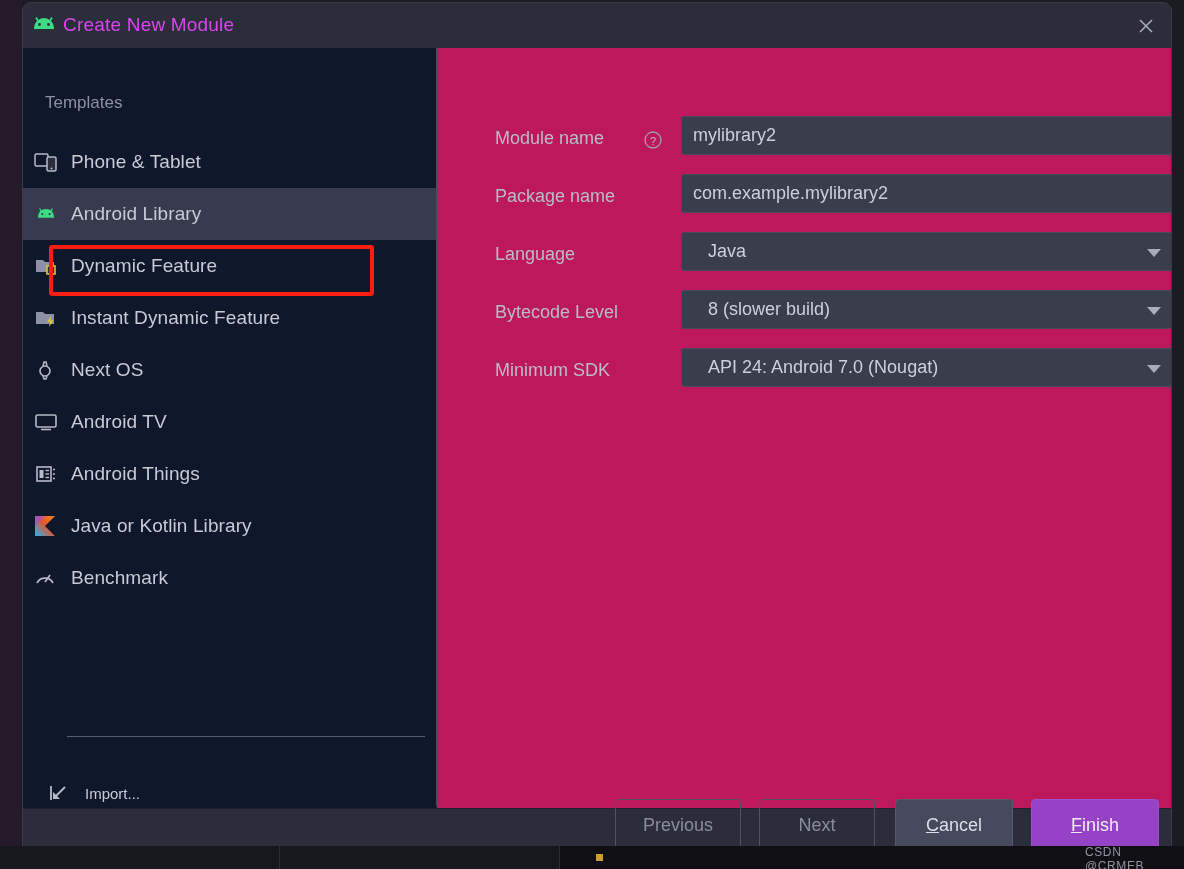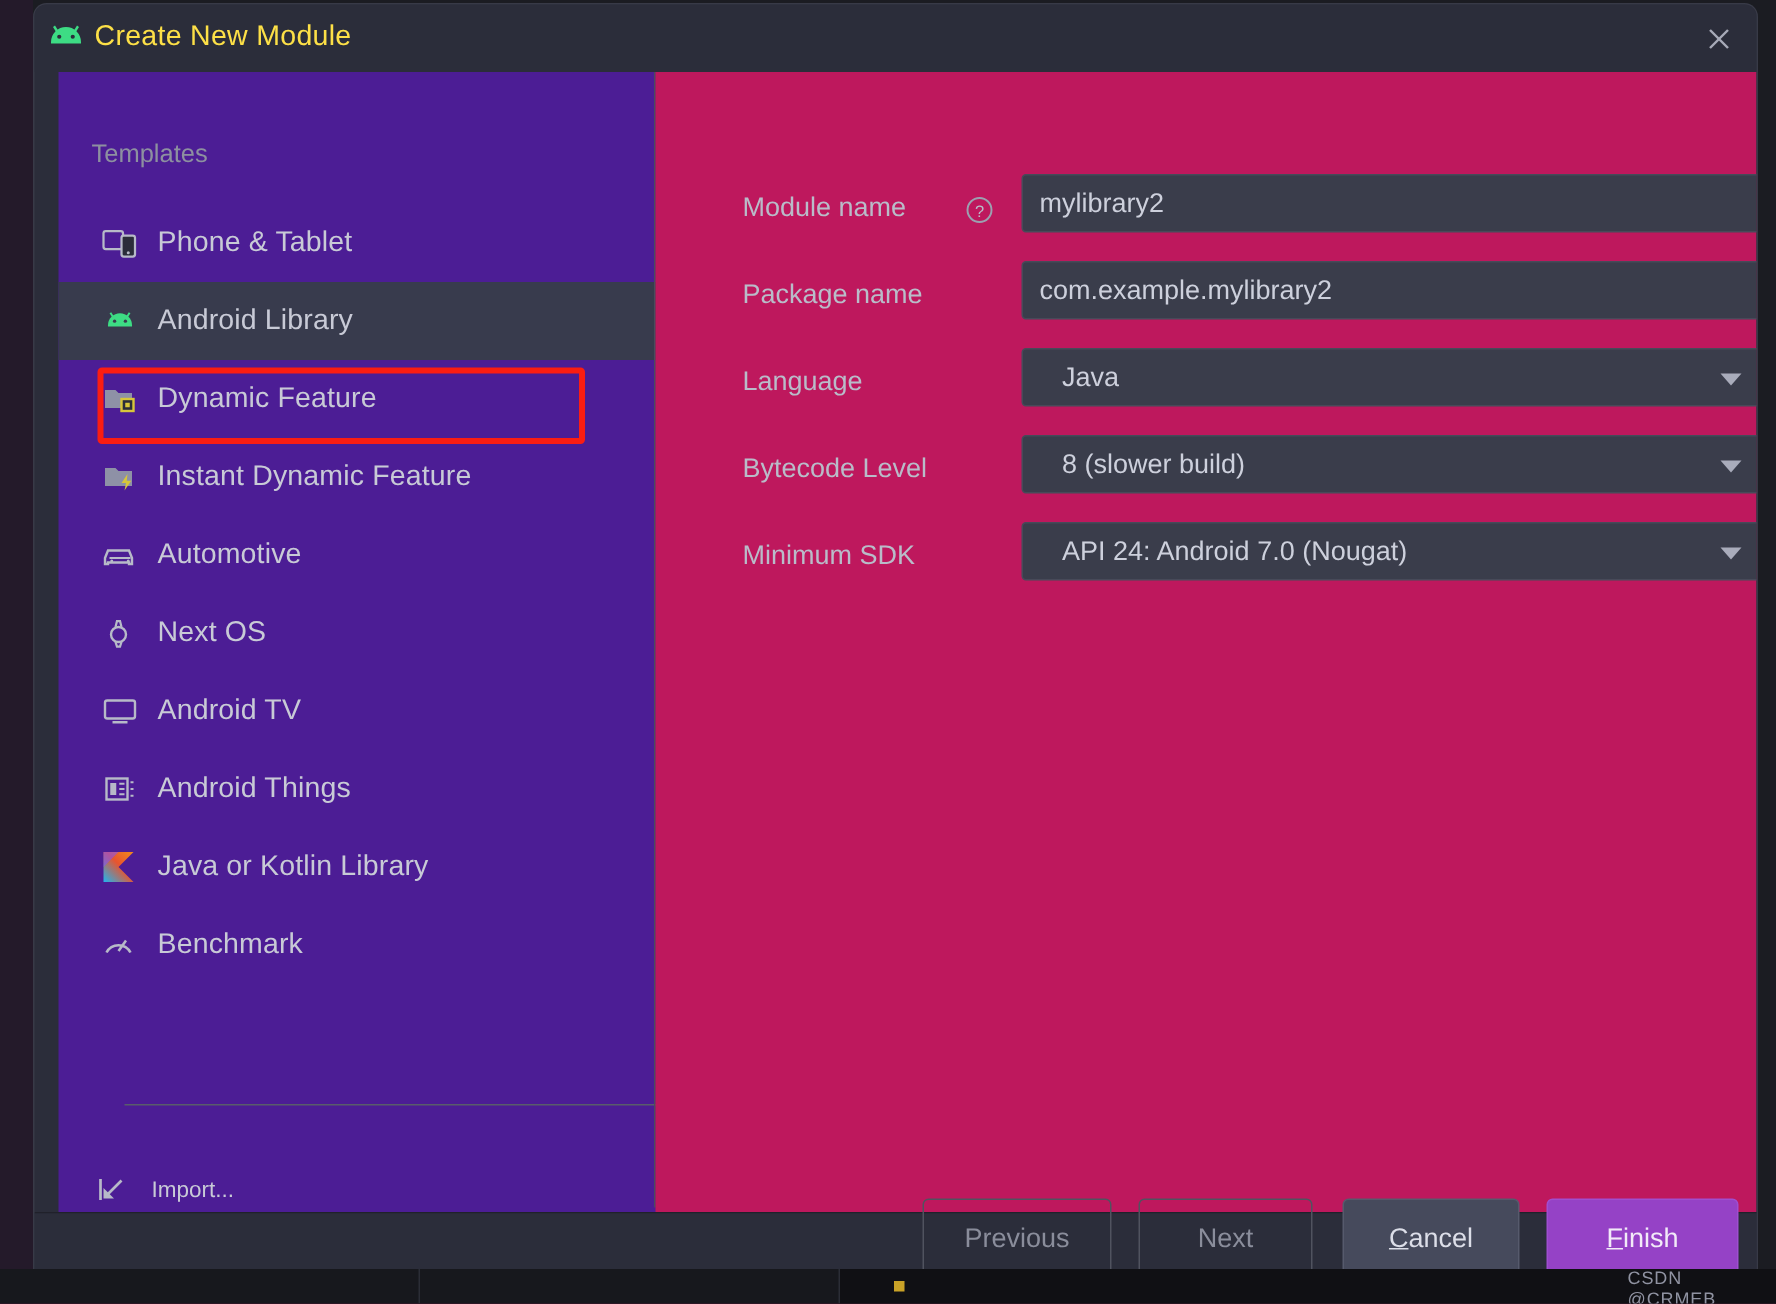--- a/index.html
+++ b/index.html
@@ -26,44 +26,44 @@
     background:#2b2d3a; border-radius:9px 9px 0 0;
     border:1px solid #383a47; border-bottom:none;
     overflow:hidden;
   }
 
   
   .titlebar { position:relative; height:45px; background:#2b2d3a; }
   .android-icon { position:absolute; left:6px; top:12px; width:30px; height:20px; }
   .title-text {
     position:absolute; left:40px; top:11px;
-    font-size:19px; color:#fde047; letter-spacing:.2px;
+    font-size:19px; color:#d946ef; letter-spacing:.2px;
   }
   .close-btn {
     position:absolute; right:10px; top:8px; width:30px; height:30px;
     cursor:pointer; display:flex; align-items:center; justify-content:center;
   }
   .close-btn svg { display:block; }
 
   
   .body { position:relative; height:760px; }
-  .sidebar { position:absolute; left:0; top:0; width:413px; height:760px; background:#4c1d95;margin-left:16px; }
+  .sidebar { position:absolute; left:0; top:0; width:413px; height:760px; background:#0f172a; }
   .divider-v { position:absolute; left:413px; top:0; width:1px; height:757px; background:#4a4d5c; }
   .panel { position:absolute; left:414px; top:0; right:0; height:760px; background:#be185d; }
 
   .templates-label {
     position:absolute; left:22px; top:45px;
     font-size:17px; color:#8d90a0;
   }
 
   
   .tlist { position:absolute; left:0; top:88px; width:413px; }
   .titem {
     position:relative; display:flex; align-items:center;
-    height:52px; padding-left:29px; cursor:pointer;
+    height:52px; padding-left:11px; cursor:pointer;
   }
   .titem.selected { background:#383b4d; width:413px; }
   .titem .ic {
     width:26px; height:24px; margin-right:11px;
     display:flex; align-items:center; justify-content:flex-start;
     flex:0 0 26px;
   }
   .titem .lbl { font-size:19px; color:#c8cad6; letter-spacing:.1px; white-space:nowrap; }
 
   
@@ -205,31 +205,20 @@
           <div class="titem">
             <span class="ic">
               <svg width="24" height="20" viewBox="0 0 24 20">
                 <path d="M2 4 h7 l2 2 h9 v10 h-18 z" fill="#8e91a6"></path>
                 <path d="M17 8 l-4 6 h3 l-1 5 4.5-6.5 h-3 z" fill="#d8c63a"></path>
               </svg>
             </span>
             <span class="lbl">Instant Dynamic Feature</span>
           </div>
 
-          <div class="titem">
-            <span class="ic">
-              <svg width="24" height="18" viewBox="0 0 24 18">
-                <path d="M2 11 l2-5 h14 l2 5 v4 h-2 v-1 h-14 v1 h-2 z" fill="none" stroke="#b7bac8" stroke-width="1.6"></path>
-                <line x1="5" y1="11" x2="19" y2="11" stroke="#b7bac8" stroke-width="1.4"></line>
-                <circle cx="6.5" cy="13" r="1" fill="#b7bac8"></circle>
-                <circle cx="17.5" cy="13" r="1" fill="#b7bac8"></circle>
-              </svg>
-            </span>
-            <span class="lbl">Automotive</span>
-          </div>
 
           <div class="titem">
             <span class="ic">
               <svg width="22" height="22" viewBox="0 0 22 22">
                 <circle cx="11" cy="12" r="5" fill="none" stroke="#b7bac8" stroke-width="1.6"></circle>
                 <path d="M9 7 l1-4 h2 l1 4" fill="none" stroke="#b7bac8" stroke-width="1.5"></path>
                 <path d="M9 17 l1 3 h2 l1-3" fill="none" stroke="#b7bac8" stroke-width="1.5"></path>
               </svg>
             </span>
             <span class="lbl">Next OS</span>

